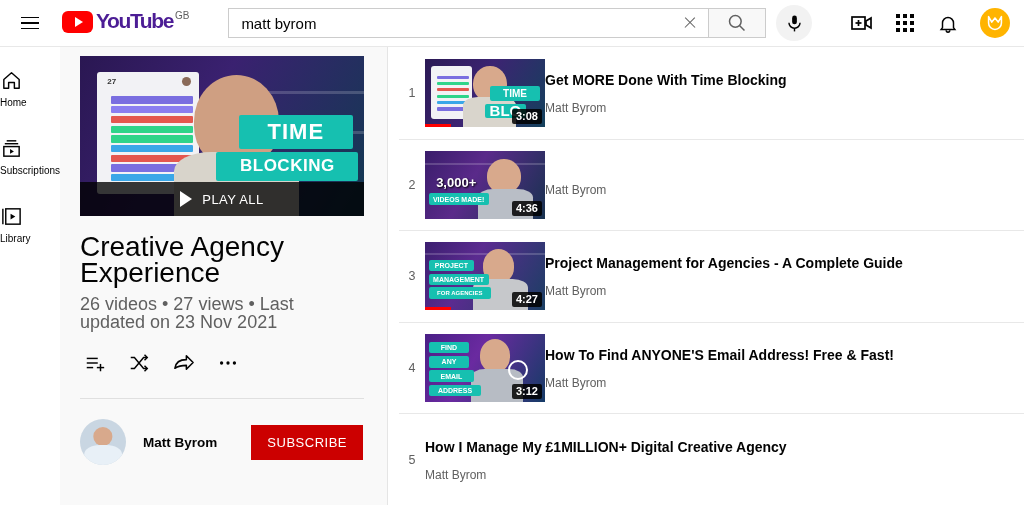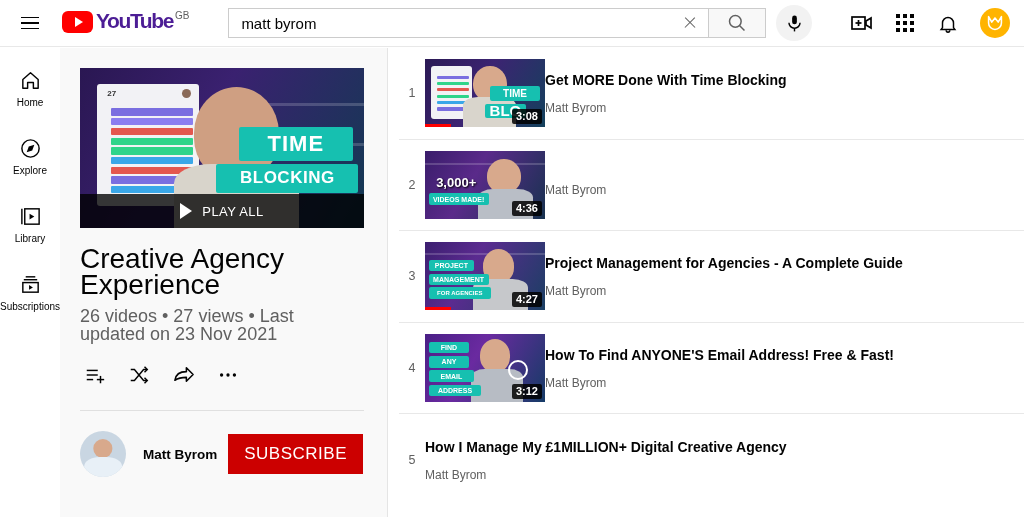--- a/index.html
+++ b/index.html
@@ -105,28 +105,28 @@
   .sidebar {
     position: absolute; top: 47px; left: 0;
     width: 60px; height: 470px;
     background: #ffffff;
     padding-top: 7px;
     z-index: 10;
   }
   .side-item {
     width: 60px; height: 68px;
     display: flex; flex-direction: column;
-    align-items: center; justify-content: center;
+    align-items: flex-start; justify-content: center;
     cursor: pointer; gap: 5px;
   }
   .side-label { font-size: 10px; color: #030303; line-height: 11px; }
 
   
   .playlist-panel {
-    position: absolute; top: 48px; left: 60px;
+    position: absolute; top: 36px; left: 60px;
     width: 328px; height: 469px;
     background: #f9f9f9;
     border-right: 1px solid #e5e5e5;
     padding: 20px 24px 0 20px;
   }
   .pl-thumb {
     position: relative; width: 284px; height: 160px;
     overflow: hidden; cursor: pointer;
     background: #1b1033;
   }
@@ -169,21 +169,21 @@
     overflow: hidden; background: #c9d6e2; flex: none; cursor: pointer;
     position: relative;
   }
   .owner-name {
     font-size: 13.5px; font-weight: bold; color: #030303;
     margin-left: 17px; cursor: pointer;
   }
   .subscribe-btn {
     margin-left: auto;
     background: #cc0000; color: #ffffff;
-    font-size: 17px; font-weight: 500; letter-spacing: .5px;
+    font-size: 13px; font-weight: 500; letter-spacing: .5px;
     padding: 10px 16px; border: none; cursor: pointer;
     font-family: "Liberation Sans", sans-serif;
   }
 
   
   .video-list {
     position: absolute; top: 48px; left: 389px;
     width: 635px; height: 469px;
     background: #ffffff;
     padding-left: 10px;
@@ -317,41 +317,34 @@
 
 <div class="sidebar">
   <div class="side-item">
     <svg width="23" height="23" viewBox="0 0 24 24">
       <path d="M4 11l8-7 8 7v9h-5v-6H9v6H4z" fill="none" stroke="#030303" stroke-width="1.5" stroke-linejoin="round"></path>
     </svg>
     <div class="side-label">Home</div>
   </div>
   <div class="side-item">
     <svg width="23" height="23" viewBox="0 0 24 24">
-      <circle cx="12" cy="12" r="9" fill="none" stroke="#030303" stroke-width="1.5"></circle>
-      <path d="M16 8l-2.2 6L8 16l2.2-6z" fill="#030303"></path>
+      <line x1="7" y1="4" x2="17" y2="4" stroke="#030303" stroke-width="1.5"></line>
+      <line x1="5" y1="7" x2="19" y2="7" stroke="#030303" stroke-width="1.5"></line>
+      <rect x="4" y="10" width="16" height="10" fill="none" stroke="#030303" stroke-width="1.5"></rect>
+      <path d="M10.5 12.5l4 2.5-4 2.5z" fill="#030303"></path>
     </svg>
-    <div class="side-label">Explore</div>
+    <div class="side-label">Subscriptions</div>
   </div>
   <div class="side-item">
     <svg width="23" height="23" viewBox="0 0 24 24">
       <line x1="3" y1="4" x2="3" y2="20" stroke="#030303" stroke-width="1.5"></line>
       <rect x="6" y="4" width="15" height="16" fill="none" stroke="#030303" stroke-width="1.5"></rect>
       <path d="M11 9l5 3-5 3z" fill="#030303"></path>
     </svg>
     <div class="side-label">Library</div>
-  </div>
-  <div class="side-item">
-    <svg width="23" height="23" viewBox="0 0 24 24">
-      <line x1="7" y1="4" x2="17" y2="4" stroke="#030303" stroke-width="1.5"></line>
-      <line x1="5" y1="7" x2="19" y2="7" stroke="#030303" stroke-width="1.5"></line>
-      <rect x="4" y="10" width="16" height="10" fill="none" stroke="#030303" stroke-width="1.5"></rect>
-      <path d="M10.5 12.5l4 2.5-4 2.5z" fill="#030303"></path>
-    </svg>
-    <div class="side-label">Subscriptions</div>
   </div>
 </div>
 
 <div class="playlist-panel">
 
   <div class="pl-thumb">
     <div class="art-bg" style="background:linear-gradient(120deg,#2a1752 0%,#3a2170 42%,#123a52 100%);"></div>
     <div class="art-shelf" style="left:48%;top:22%;width:52%;height:3px;"></div>
     <div class="art-shelf" style="left:55%;top:47%;width:45%;height:3px;"></div>
     <div class="art-cal" style="left:6%;top:10%;width:36%;height:76%;">

